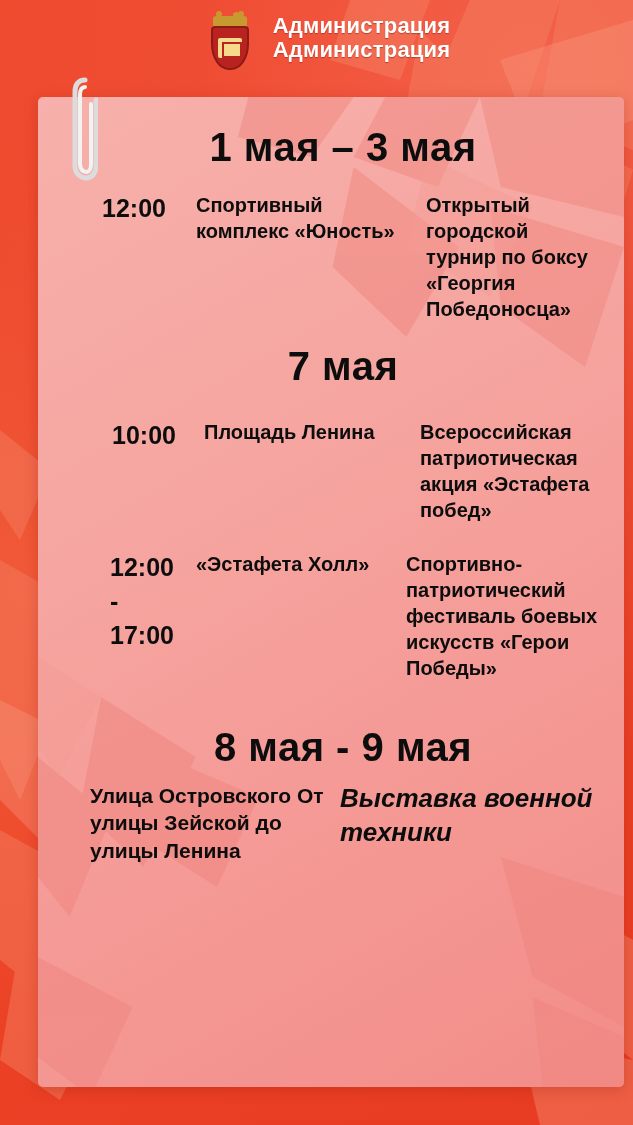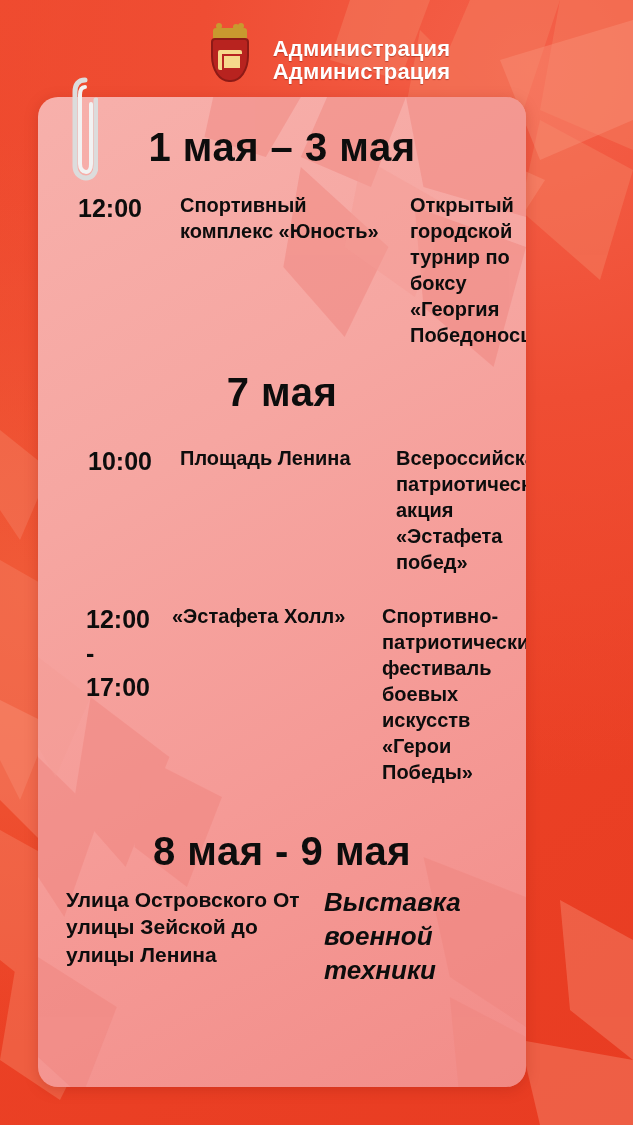--- a/index.html
+++ b/index.html
@@ -25,21 +25,21 @@
     z-index: 0;
   }
   .bg svg { position: absolute; inset: 0; width: 100%; height: 100%; }
 
   
   .header {
     position: absolute;
     top: 14px; left: 0; right: 0;
     height: 70px;
     display: flex;
-    align-items: flex-end;
+    align-items: flex-start;
     justify-content: center;
     gap: 20px;
     z-index: 5;
     padding-left: 24px;
   }
   .crest {
     width: 46px; height: 58px;
     position: relative;
     flex: 0 0 auto;
   }
@@ -97,27 +97,28 @@
     line-height: 1.08;
     letter-spacing: .2px;
     text-shadow: 0 1px 1px rgba(120,20,10,.45);
   }
 
   
   .card {
     position: absolute;
     left: 38px;
     top: 97px;
-    width: 488px;
+    width: 586px;
     height: 990px;
-    border-radius: 20px;
+    border-radius: 5px;
     background: linear-gradient(150deg, #f7b0ab 0%, #f6a6a1 35%, #f59a96 65%, #f28d89 100%);
     box-shadow: 0 3px 14px rgba(140,25,15,.25);
     overflow: hidden;
     z-index: 3;
+    padding-left: 24px;
   }
   .card-stars { position: absolute; inset: 0; width: 100%; height: 100%; }
 
   .clip {
     position: absolute;
     left: 72px;
     top: 74px;
     width: 26px;
     height: 110px;
     z-index: 6;
@@ -167,31 +168,31 @@
   .row .event {
     flex: 1 1 auto;
     font-weight: bold;
     font-size: 20px;
     line-height: 1.3;
     color: #0d0d0d;
   }
 
   .row.r1 { margin-top: 22px; }
   .row.r1 .time { padding-left: 18px; }
-  .row.r1 .place { width: 230px; flex: 0 0 230px; margin-left: 8px; }
+  .row.r1 .place { width: 230px; flex: 0 0 230px; }
 
   .row.r2 { margin-top: 30px; gap: 8px; }
   .row.r2 .time { padding-left: 28px; }
   .row.r2 .place { width: 208px; flex: 0 0 208px; }
 
   .row.r3 { margin-top: 28px; }
   .row.r3 .time { padding-left: 26px; }
   .row.r3 .place { width: 210px; flex: 0 0 210px; }
 
-  .row.r4 { margin-top: 12px; gap: 8px; }
+  .row.r4 { margin-top: 12px; }
   .row.r4 .place {
     width: 250px; flex: 0 0 250px;
     font-size: 21px;
     padding-left: 0;
   }
   .row.r4 .event { font-size: 26px; font-style: italic; }
   .row.r4 { padding-left: 6px; }
 
   .time .dash { display: block; }
 </style>

